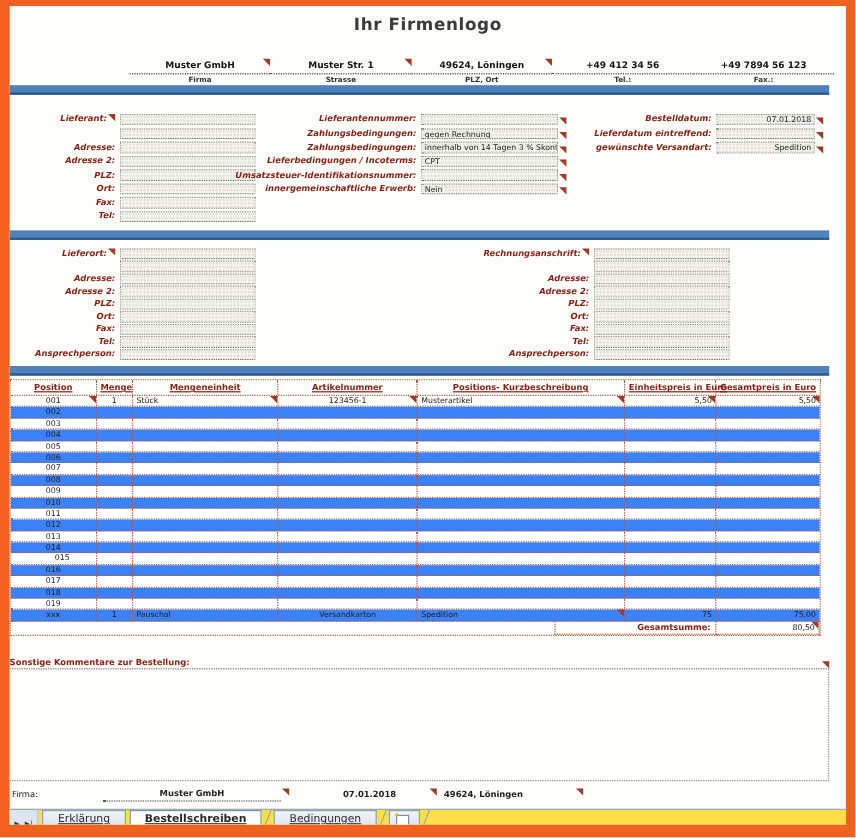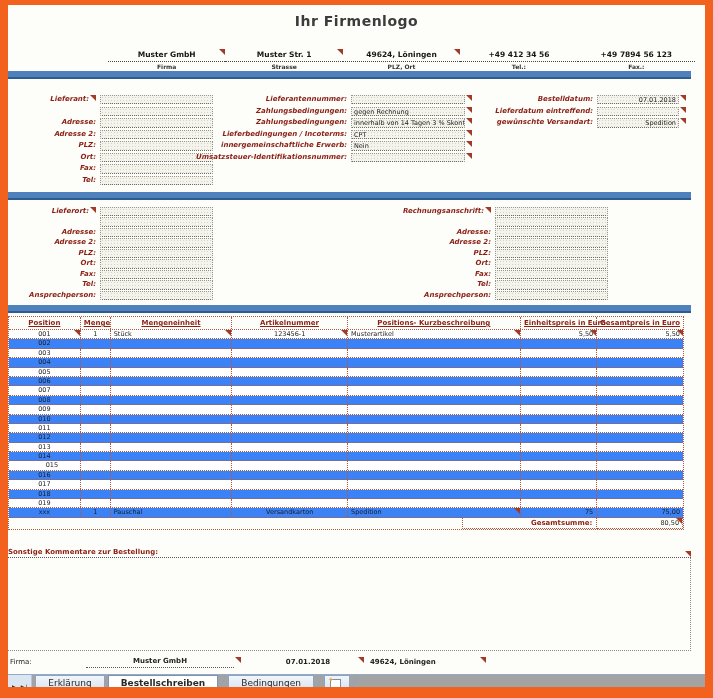--- a/index.html
+++ b/index.html
@@ -15,21 +15,21 @@
   .ch-col{flex:1;text-align:center;}
   .ch-val{position:relative;height:12px;border-bottom:1px dotted #444;font-size:7.5px;font-weight:bold;color:#161616;line-height:12px;}
   .ch-lab{font-size:6px;color:#333;font-weight:bold;padding-top:1px;}
 
   
   .bar{position:absolute;left:0;right:14px;height:6px;background:#4f81bd;border-bottom:2px solid #2f5c8f;}
   .bar1{top:66px}.bar2{top:187px}.bar3{top:300px}
 
   
   .group{position:absolute;}
-  .frow{display:flex;align-items:flex-start;height:9.4px;margin-bottom:2.2px;}
+  .frow{display:flex;align-items:flex-end;height:9.4px;margin-bottom:2.2px;}
   .s2 .frow{margin-bottom:1.1px;}
   .flabel{font-size:7px;font-weight:bold;font-style:italic;color:#8a1f14;text-align:right;white-space:nowrap;padding-right:4px;line-height:9px;}
   .ffield{height:9.4px;box-sizing:border-box;border:1px dotted #97968c;border-bottom:1px dotted #6e6e64;
           background-color:#f4f3ec;background-image:radial-gradient(#d5d3c8 0.5px,transparent 0.6px);background-size:3px 3px;
           font-size:6.5px;line-height:8px;color:#222;padding:0 2px;white-space:nowrap;overflow:hidden;}
   .s1-left{top:90px;left:2px;width:228px;}
   .s1-left .flabel{width:86px;} .s1-left .ffield{width:113px;}
   .s1-mid{top:90px;left:108px;width:356px;}
   .s1-mid .flabel{flex:1;} .s1-mid .ffield{width:114px;}
   .s1-right{top:90px;left:478px;width:200px;}
@@ -66,21 +66,21 @@
 
   
   .footer-row{position:absolute;top:650px;left:0;right:10px;height:14px;font-size:7px;color:#222;}
   .f-label{position:absolute;left:2px;top:3px;}
   .f-company{position:absolute;left:78px;top:0;width:148px;text-align:center;border-bottom:1px dotted #555;font-weight:bold;line-height:12px;}
   .f-date{position:absolute;left:255px;top:3px;width:90px;text-align:center;font-weight:bold;}
   .f-city{position:absolute;left:362px;top:3px;font-weight:bold;}
   .fl1{position:absolute;left:227px;top:2px;} .fl2{position:absolute;left:350px;top:2px;} .fl3{position:absolute;left:472px;top:2px;}
 
   
-  .tabbar{position:absolute;top:669px;left:0;right:0;height:22px;background:#a3a3a3;border-top:1px solid #95aac5;display:flex;align-items:stretch;font-size:9px;color:#2a2a2a;text-decoration:underline;}
+  .tabbar{position:absolute;top:669px;left:0;right:0;height:22px;background:#fde047;border-top:1px solid #95aac5;display:flex;align-items:stretch;font-size:9px;color:#2a2a2a;text-decoration:underline;}
   .tab-nav{display:flex;align-items:center;padding:0 4px;gap:4px;border-right:1px solid #b5c4d8;background:#dce6f2;}
   .tab-nav span{font-size:6px;color:#333;cursor:default;}
   .tab{position:relative;padding:2px 12px 0 12px;border:1px solid #8ca4c4;border-bottom:none;background:linear-gradient(#f2f6fb,#ccd9ea);margin-left:3px;white-space:nowrap;}
   .tab.active{background:#ffffff;font-weight:bold;border-color:#7d93b2;}
   .tabsep{width:1px;background:#8ca4c4;transform:skewX(-22deg);margin:0 3px;}
   .minitab{position:relative;width:24px;border:1px solid #8ca4c4;border-bottom:none;background:linear-gradient(#f2f6fb,#ccd9ea);margin-left:3px;}
   .minitab .sheet{position:absolute;left:5px;top:3px;width:9px;height:9px;background:#fff;border:1px solid #7d8ea8;}
   .minitab .spark{position:absolute;left:3px;top:0px;color:#e8a33d;font-size:7px;}
 </style>
 </head>
@@ -165,27 +165,27 @@
           <span class="flabel">Zahlungsbedingungen:</span>
           <div class="ffield">innerhalb von 14 Tagen 3 % Skonto</div>
           <span class="flag after"></span>
         </div>
         <div class="frow">
           <span class="flabel">Lieferbedingungen / Incoterms:</span>
           <div class="ffield">CPT</div>
           <span class="flag after"></span>
         </div>
         <div class="frow">
+          <span class="flabel">Umsatzsteuer-Identifikationsnummer:</span>
+          <div class="ffield"></div>
+          <span class="flag after"></span>
+        </div>
+        <div class="frow">
           <span class="flabel">innergemeinschaftliche Erwerb:</span>
           <div class="ffield">Nein</div>
-          <span class="flag after"></span>
-        </div>
-        <div class="frow">
-          <span class="flabel">Umsatzsteuer-Identifikationsnummer:</span>
-          <div class="ffield"></div>
           <span class="flag after"></span>
         </div>
       </div>
     <div class="group s1 s1-right" id="s1Right">
         <div class="frow">
           <span class="flabel">Bestelldatum:</span>
           <div class="ffield">07.01.2018</div>
           <span class="flag after"></span>
         </div>
         <div class="frow">

